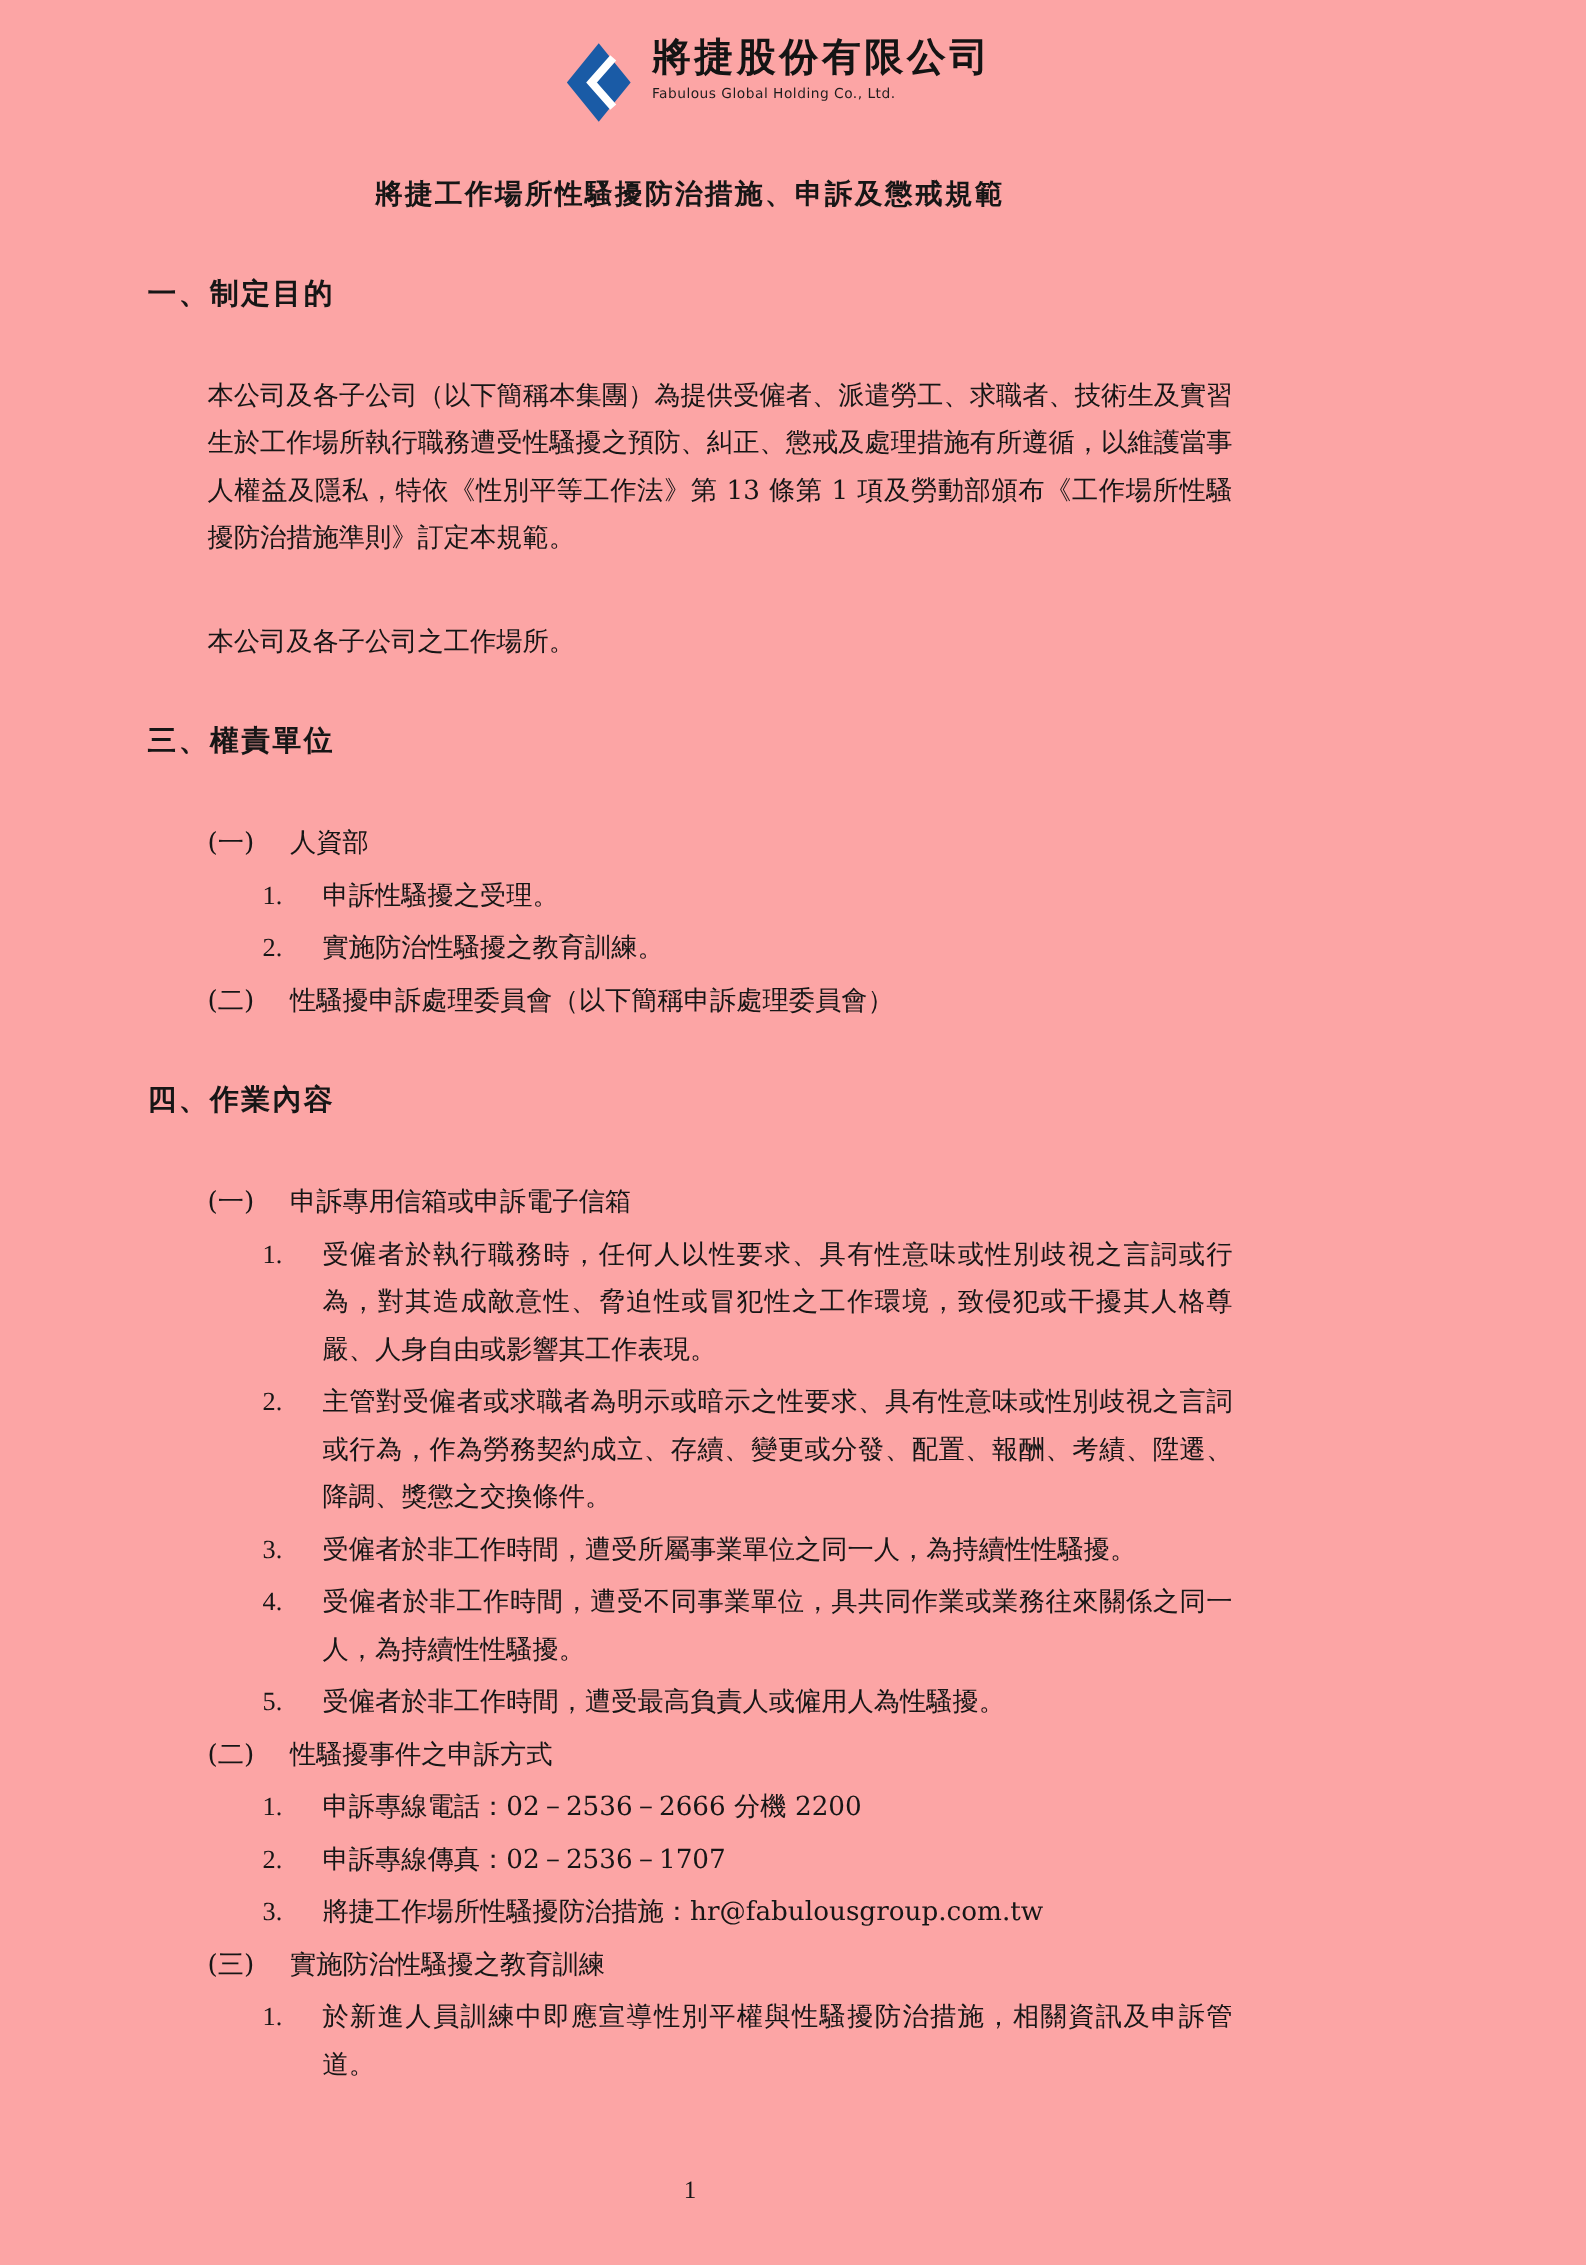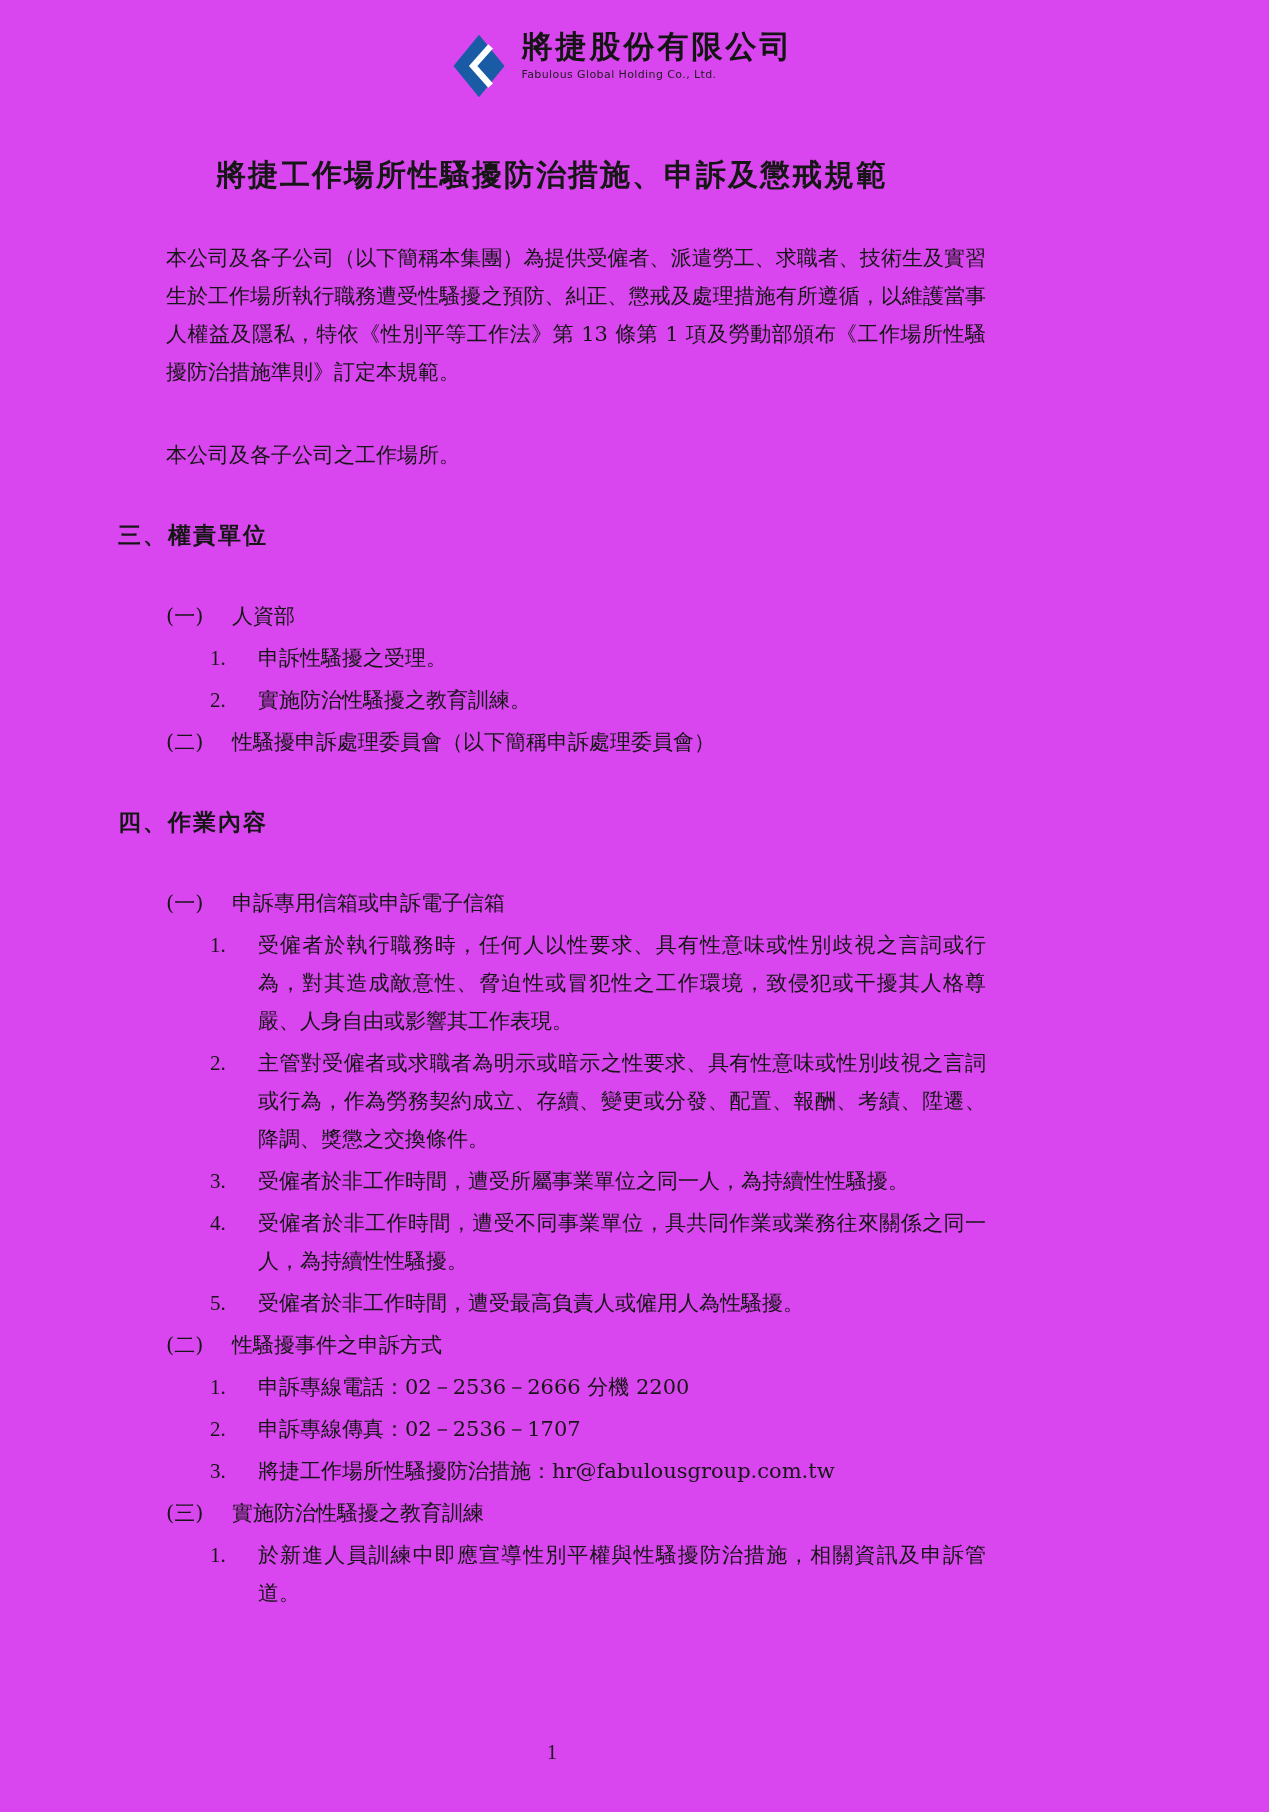--- a/index.html
+++ b/index.html
@@ -1,21 +1,21 @@
 <!DOCTYPE html>
 <html lang="zh-Hant"><head>
 <meta charset="utf-8">
 <style>
   html,body { margin:0; padding:0; background:#888; }
   .page {
     position: relative;
     width: 1269px;
     height: 1812px;
     margin: 0 auto;
-    background: #d946ef;
+    background: #fca5a5;
     font-family: "DejaVu Serif", "Liberation Serif", serif;
     color: #161616;
     overflow: hidden;
   }
 
   
   .header {
     padding-top: 26px;
     display: flex;
     justify-content: center;
@@ -44,24 +44,24 @@
   
   .content {
     position: relative;
     margin-left: 118px;
     width: 868px;
     font-size: 21px;
     line-height: 38px;
   }
   .doc-title {
     text-align: center;
-    font-size: 30px;
+    font-size: 22px;
     font-weight: bold;
     letter-spacing: 2px;
-    margin-top: 54px;
+    margin-top: 34px;
     margin-bottom: 44px;
     white-space: nowrap;
   }
   .sec-heading {
     font-size: 23px;
     font-weight: bold;
     letter-spacing: 2px;
     line-height: 34px;
     margin-top: 44px;
     margin-bottom: 16px;
@@ -107,20 +107,21 @@
         <div class="company-zh">將捷股份有限公司</div>
         <div class="company-en">Fabulous Global Holding Co., Ltd.</div>
       </div>
     </div>
   </div>
 
   <div class="content">
 
     <div class="doc-title">將捷工作場所性騷擾防治措施、申訴及懲戒規範</div>
 
+    <div class="sec-heading">一、制定目的</div>
     <div class="sec-body">
       <p class="jt" style="margin:0">本公司及各子公司（以下簡稱本集團）為提供受僱者、派遣勞工、求職者、技術生及實習生於工作場所執行職務遭受性騷擾之預防、糾正、懲戒及處理措施有所遵循，以維護當事人權益及隱私，特依《性別平等工作法》第 13 條第 1 項及勞動部頒布《工作場所性騷擾防治措施準則》訂定本規範。</p>
     </div>
 
     <div class="sec-body">
       <p style="margin:0">本公司及各子公司之工作場所。</p>
     </div>
 
     <div class="sec-heading">三、權責單位</div>
     <div class="sec-body">

